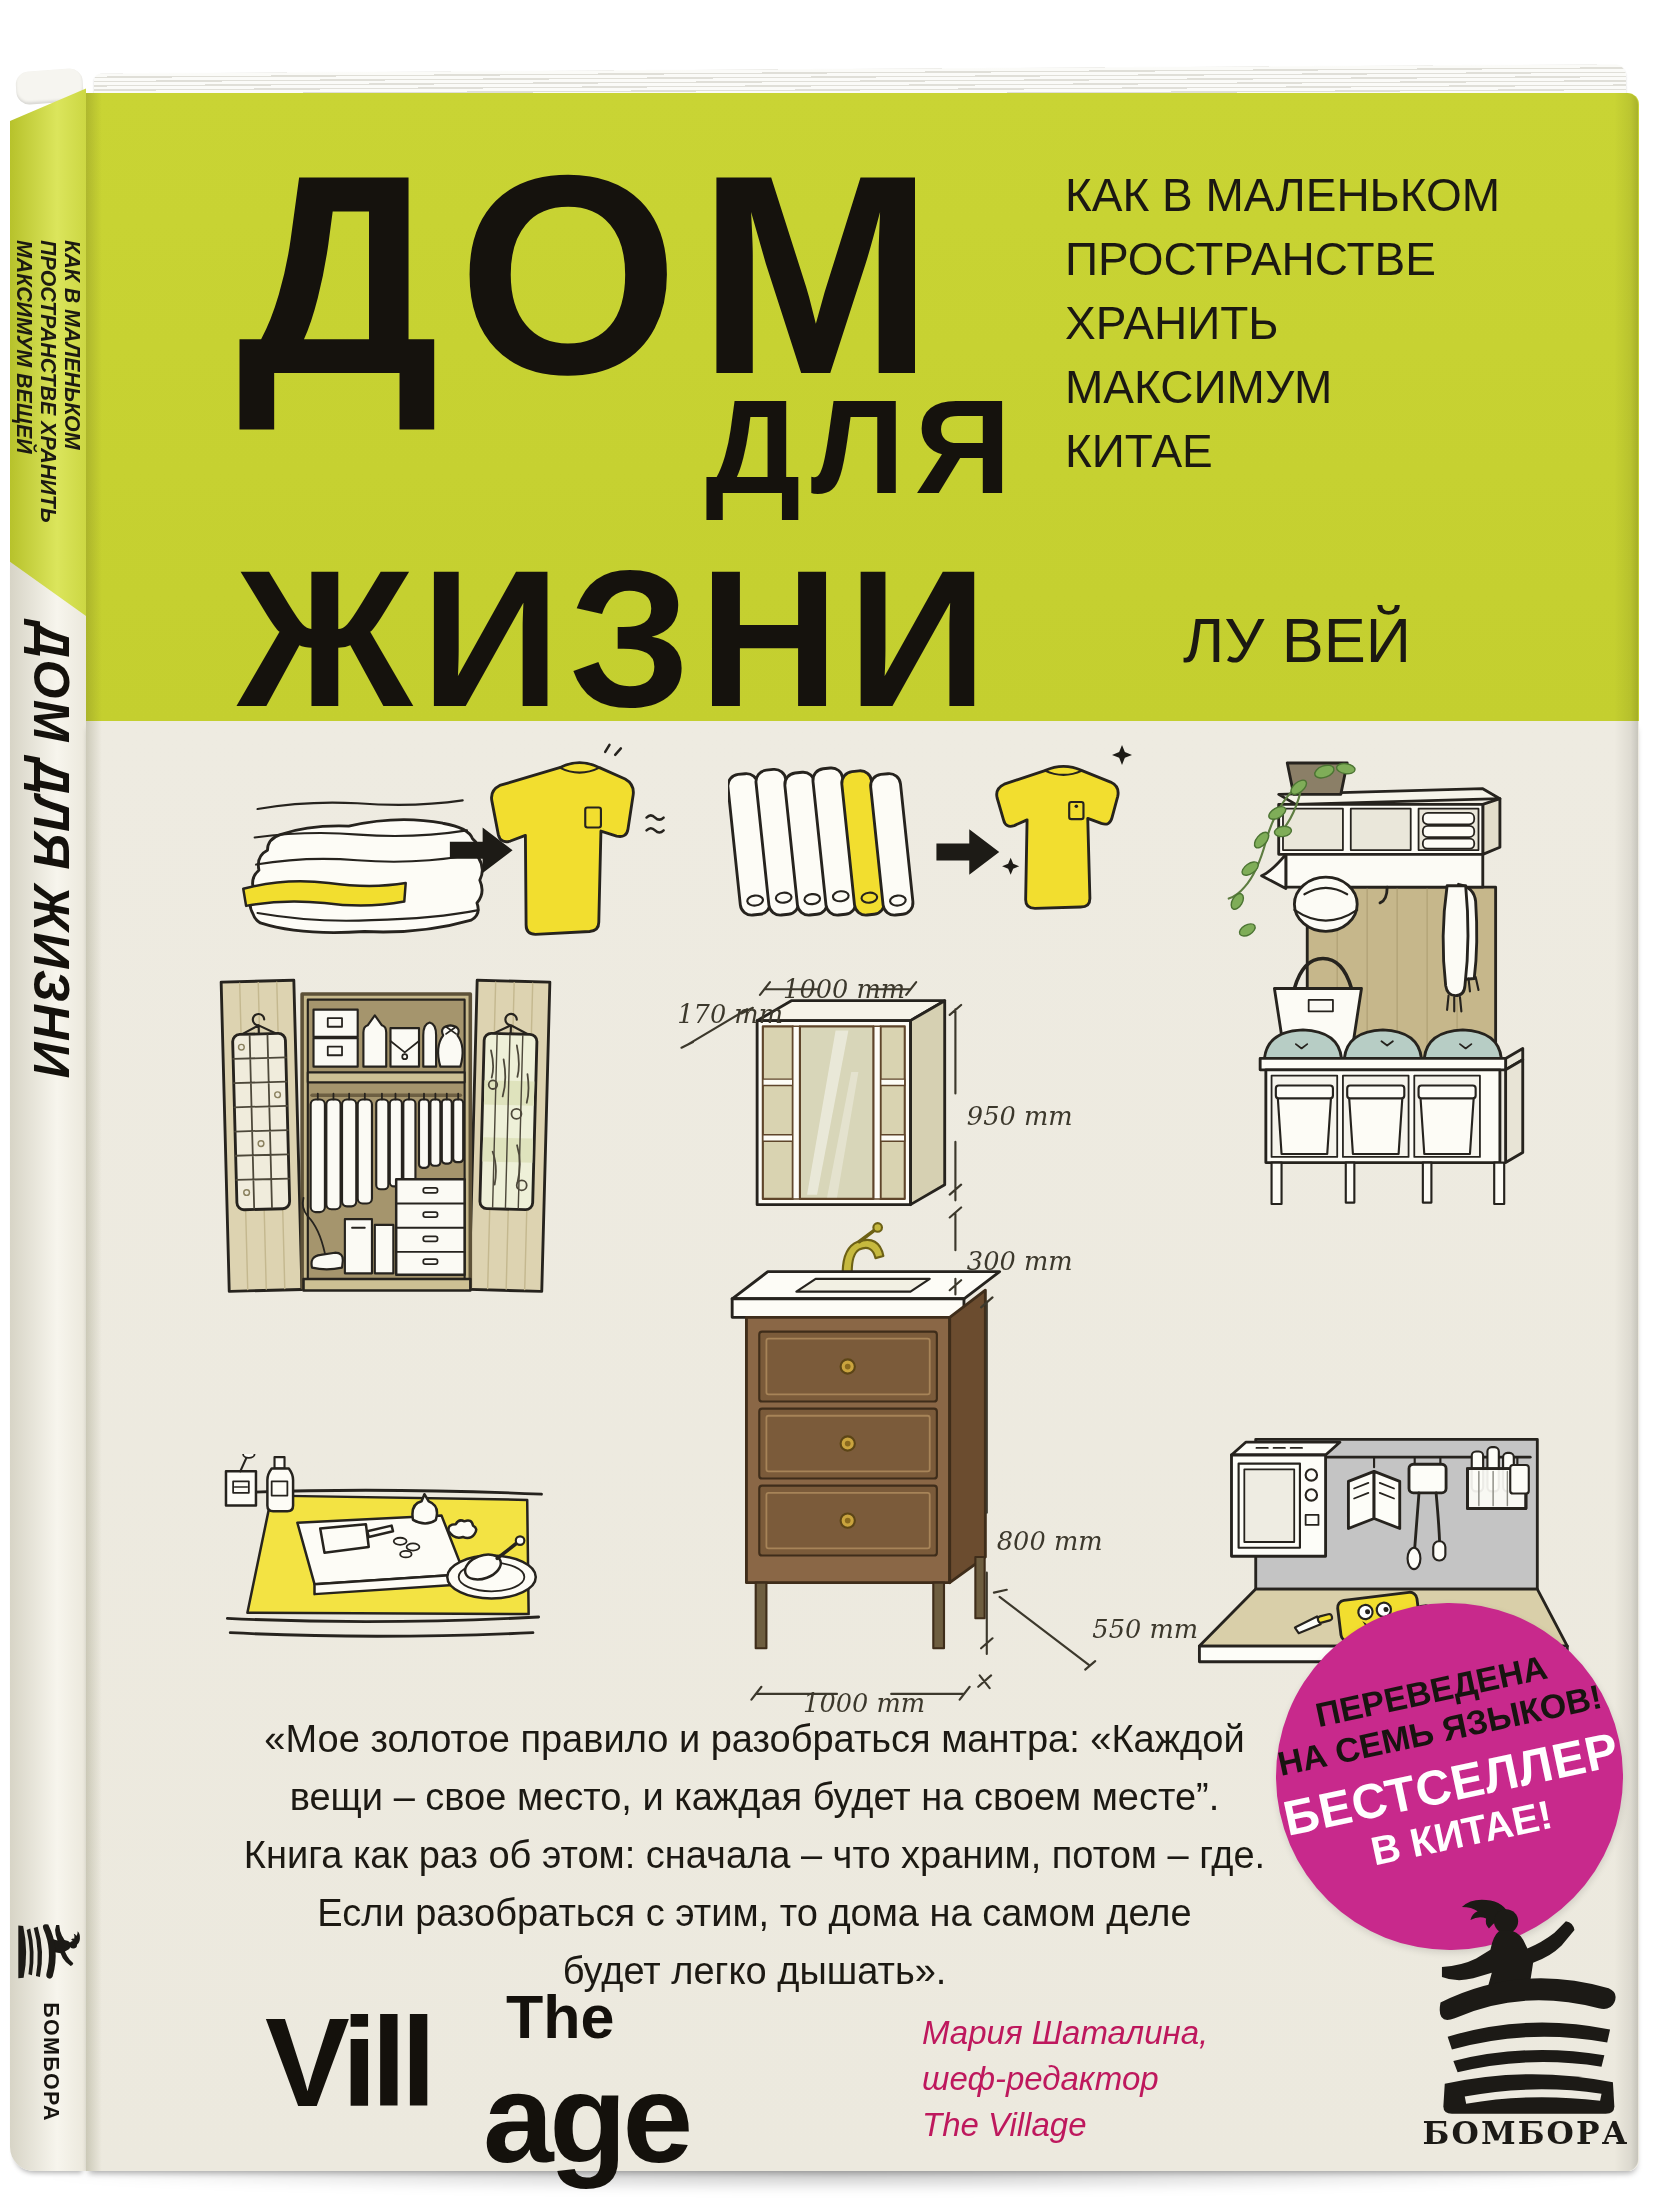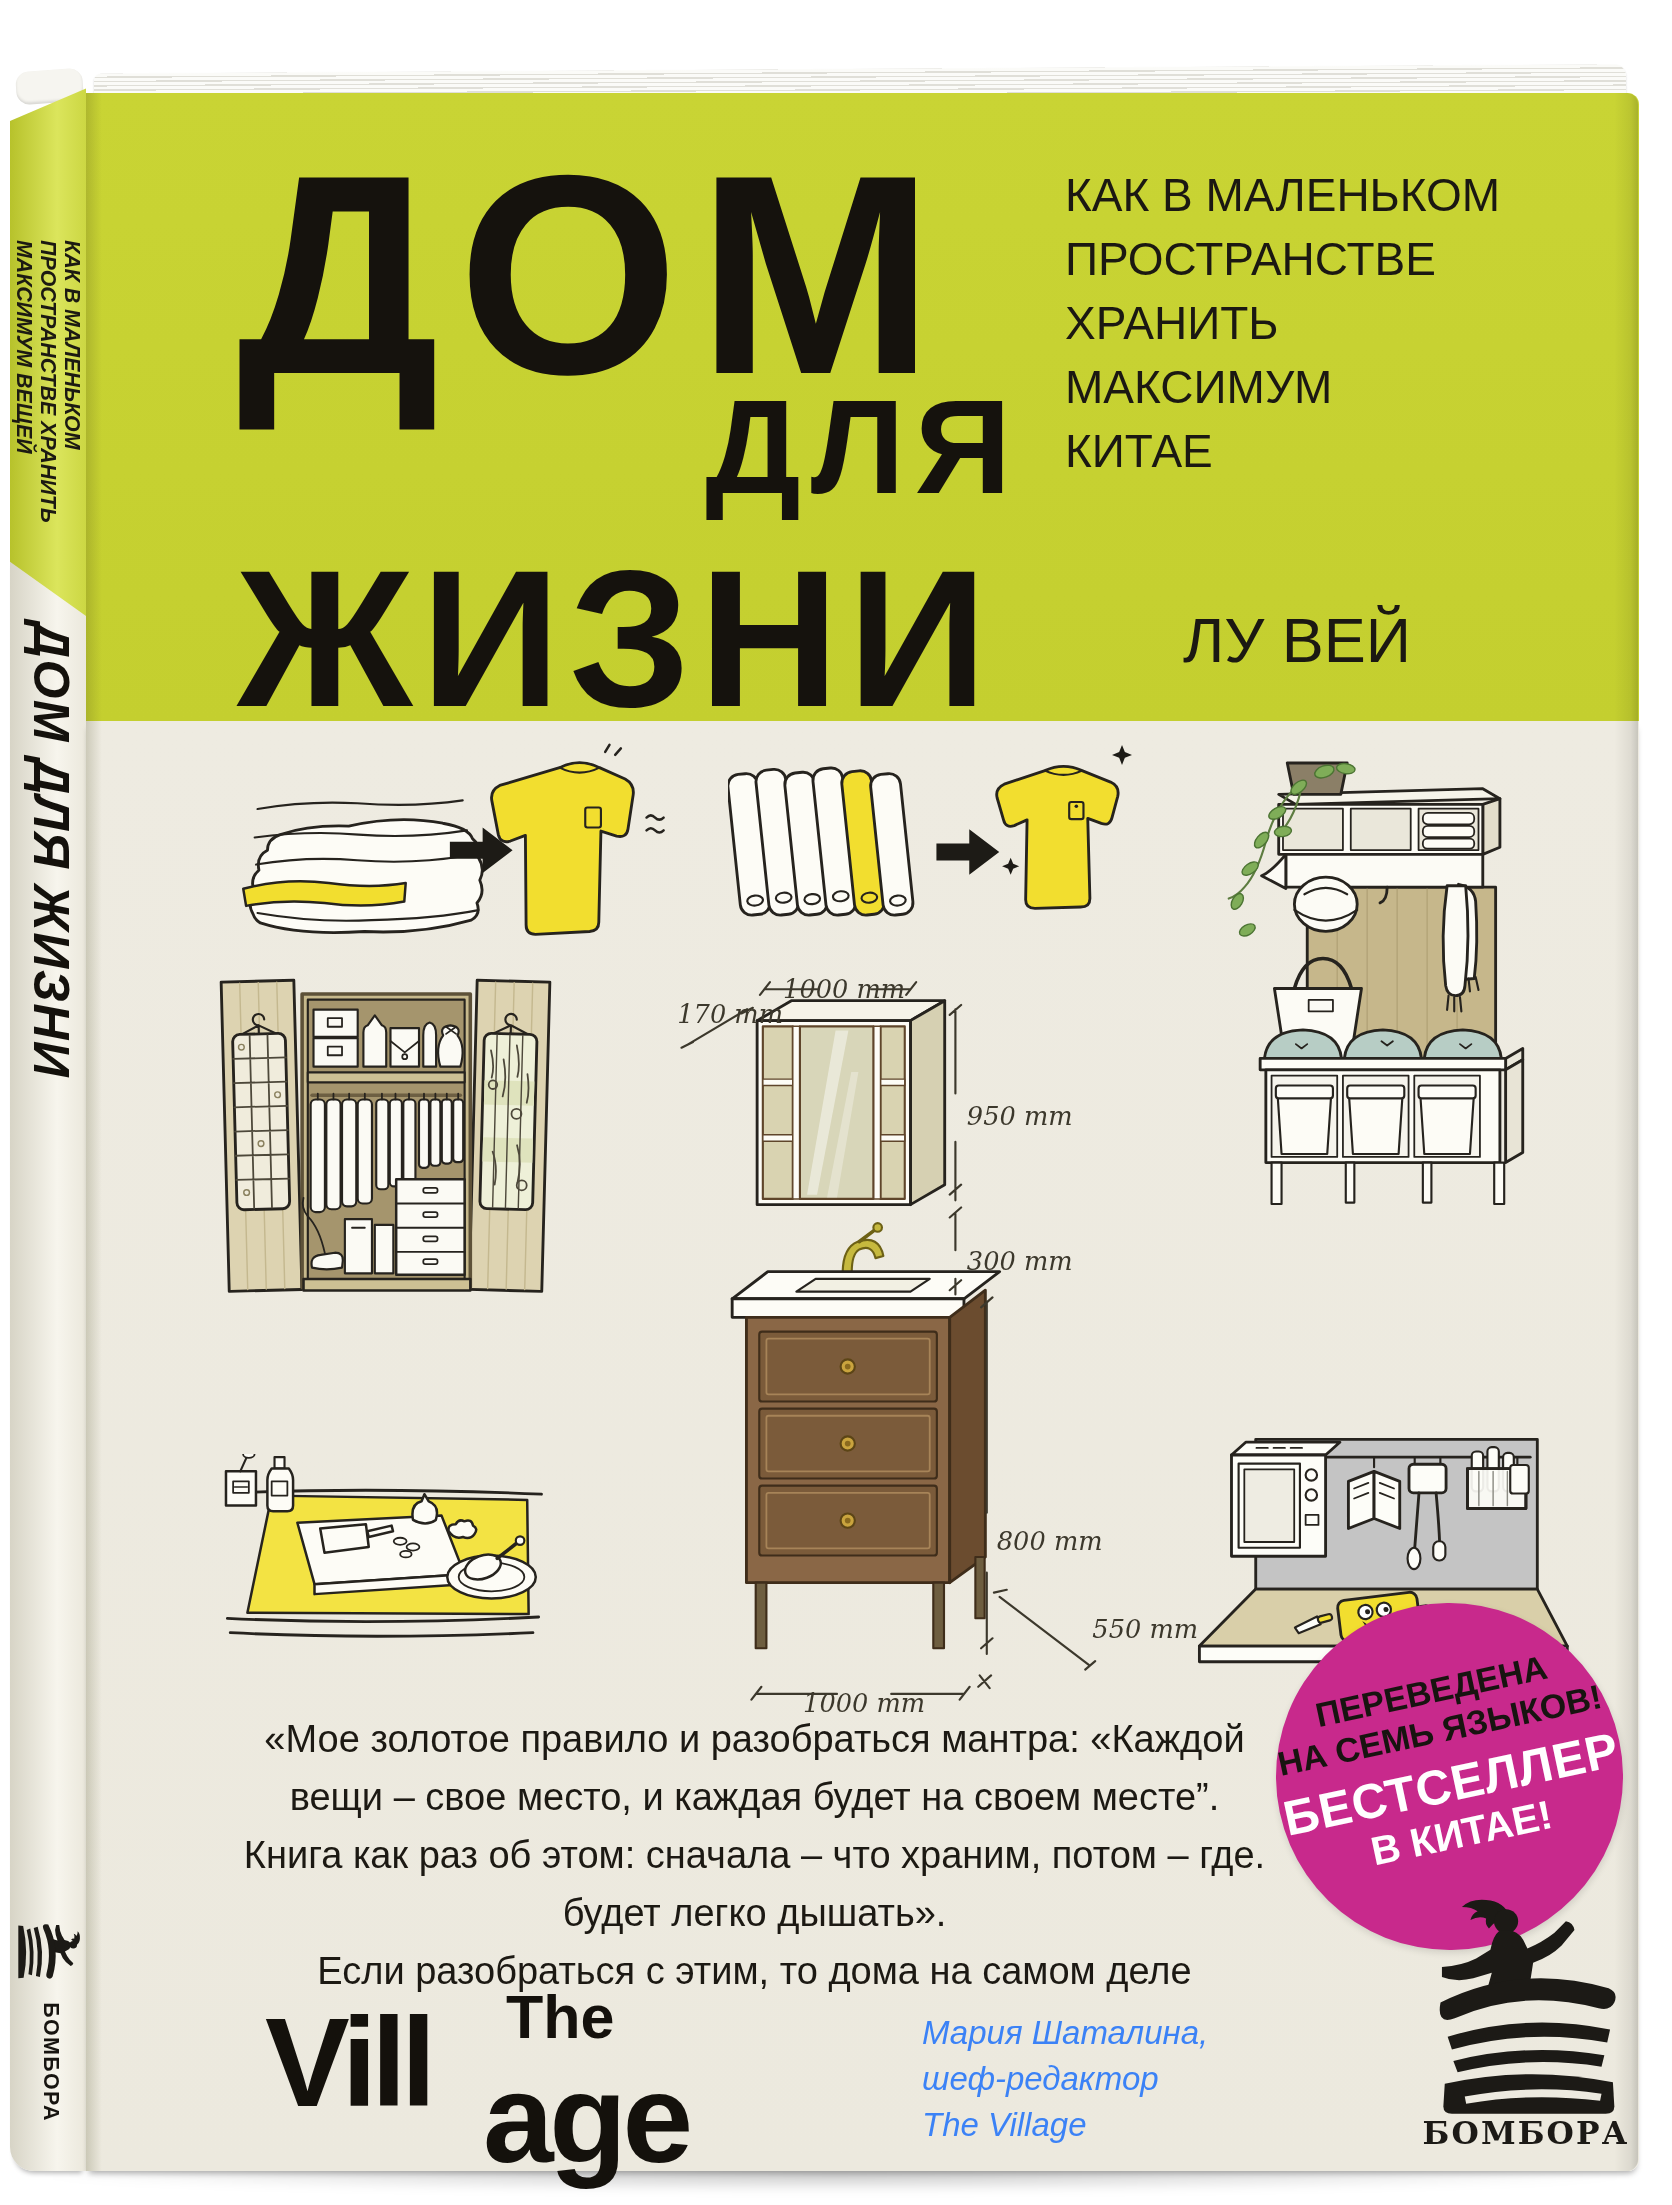--- a/index.html
+++ b/index.html
@@ -45,21 +45,21 @@
   .spine-logo .txt span{position:absolute;left:33px;top:71px;transform:rotate(90deg) translate(-50%,-50%);
     transform-origin:0 0;font-weight:700;font-size:21.4px;letter-spacing:1.4px;white-space:nowrap;color:#171410;}
   
   .quote{left:230px;top:1710px;width:1049px;text-align:center;font-size:38px;line-height:58px;color:#1c1913;}
   .quote span{display:block;}
   .village{left:265px;top:1985px;width:557px;height:236px;color:#14110c;}
   .village span{position:absolute;font-family:Liberation Sans, sans-serif;font-weight:700;}
   .v-vill{left:0;top:4.3px;font-size:127px;letter-spacing:-5.7px;}
   .v-the{left:241px;top:-2.9px;font-size:61px;}
   .v-age{left:218px;top:60px;font-size:127px;letter-spacing:-4.3px;}
-  .endorser{left:922px;top:2010px;font-style:italic;font-size:33px;line-height:46px;font-weight:500;color:#3b82f6;}
+  .endorser{left:922px;top:2010px;font-style:italic;font-size:33px;line-height:46px;font-weight:500;color:#be185d;}
   .badge{left:1276px;top:1603px;width:347px;height:347px;border-radius:50%;background:#c8298c;
     transform:rotate(-12deg);text-align:center;box-shadow:0 2.9px 7.1px rgba(0,0,0,.12);}
   .badge .b-small{font-size:34px;font-weight:700;color:#181410;line-height:40px;letter-spacing:0;}
   .badge .b-big{font-size:49px;font-weight:700;color:#ffffff;line-height:53px;margin-top:8.6px;letter-spacing:0.7px;}
   .badge .b-mid{font-size:40px;font-weight:700;color:#ffffff;line-height:46px;}
   .badge-inner{padding-top:66px;}
   .bombora{left:1419px;top:1890px;width:214px;height:265px;}
   svg{display:block;}
   svg text{font-family:"DejaVu Serif","Liberation Serif",serif;}
   .dim{font-style:italic;font-size:36px;fill:#3c382c;}
@@ -486,22 +486,22 @@
       <circle cx="440" cy="121" r="6" fill="#fdfcf6" stroke-width="3"></circle>
     </g>
     <path d="M340,108 q-2,-10 10,-10 q4,-8 12,-4 q10,-4 12,6 q8,4 2,12 q-6,8 -16,4 q-12,4 -20,-8 z" fill="#fdfcf4"></path>
   </g>
 </svg>
 
 <div class="a quote">
   <span>«Мое золотое правило и разобраться мантра: «Каждой</span>
   <span>вещи – свое место, и каждая будет на своем месте”.</span>
   <span>Книга как раз об этом: сначала – что храним, потом – где.</span>
+  <span>Если разобраться с этим, то дома на самом деле</span>
   <span>будет легко дышать».</span>
-  <span>Если разобраться с этим, то дома на самом деле</span>
 </div>
 
 <div class="a village">
   <span class="v-vill">Vill</span>
   <span class="v-the">The</span>
   <span class="v-age">age</span>
 </div>
 
 <div class="a endorser">
   <div>Мария Шаталина,</div>

